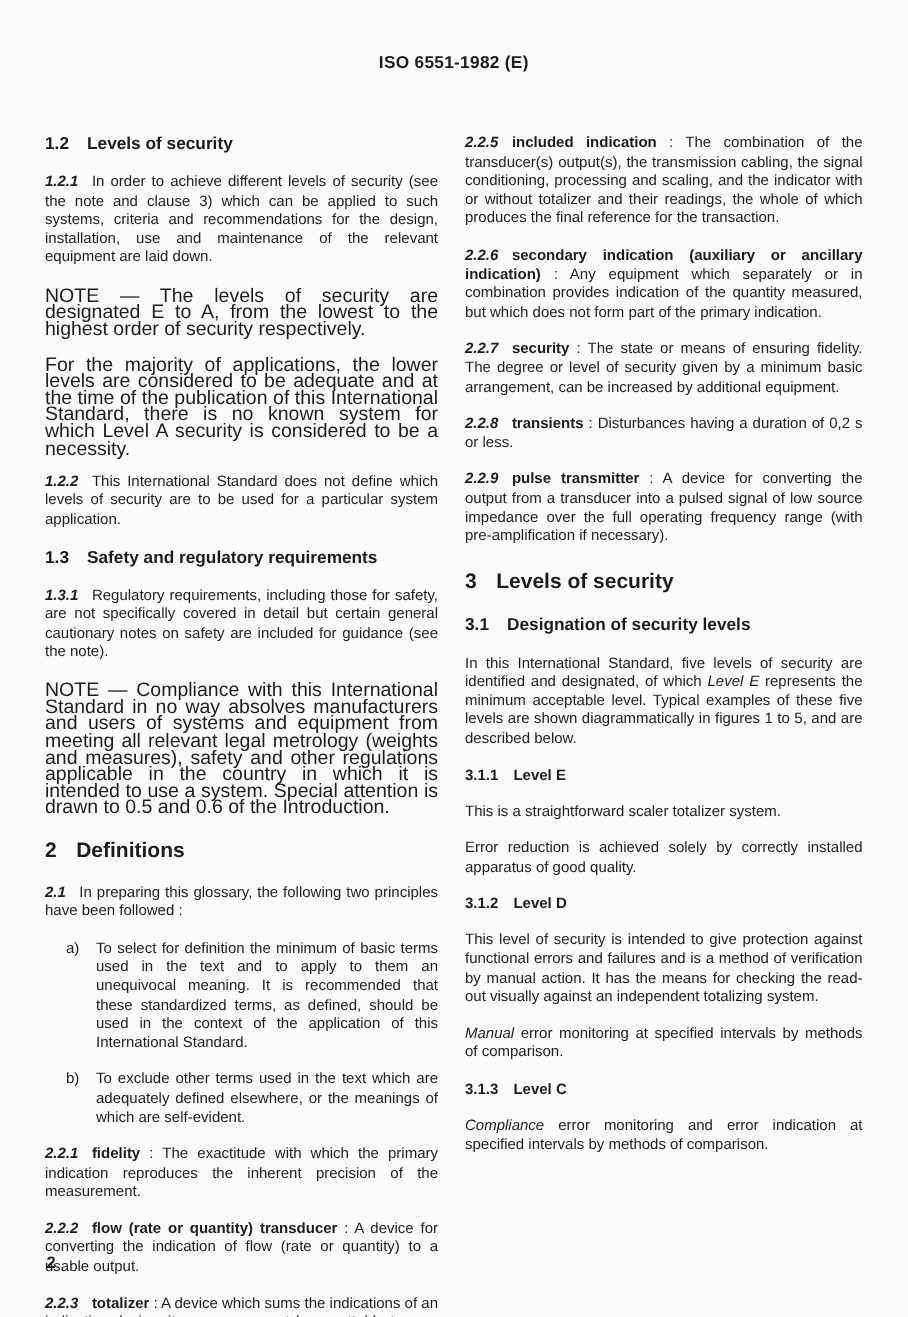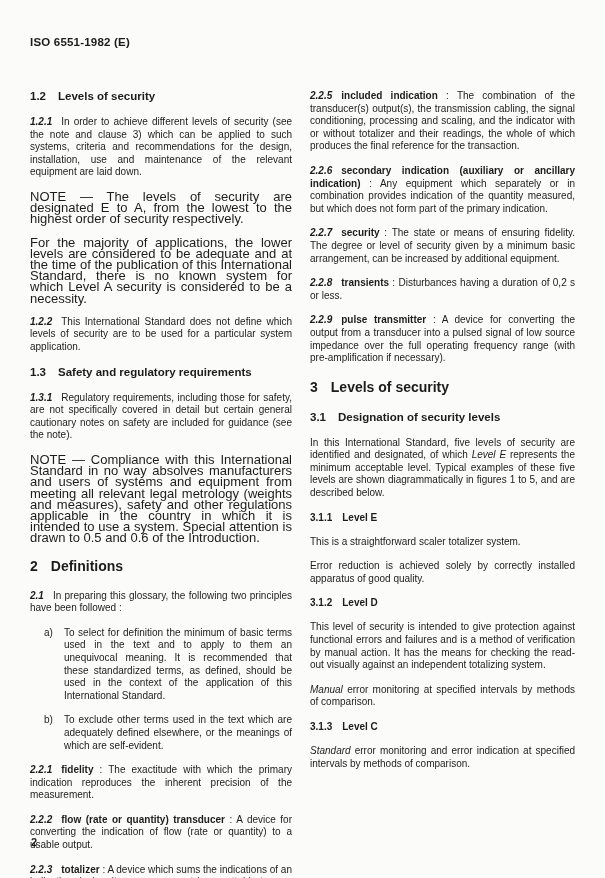--- a/index.html
+++ b/index.html
@@ -5,21 +5,21 @@
   * { margin: 0; padding: 0; box-sizing: border-box; }
   html, body { width: 605px; height: 878px; }
   body {
     background: #fbfbfa;
     color: #1c1c1c;
     font-family: "Liberation Sans", "DejaVu Sans", sans-serif;
     position: relative;
     overflow: hidden;
   }
   .page { width: 605px; height: 878px; position: relative; padding: 36px 30px 0 30px; }
-  .doc-header { font-size: 11.5px; font-weight: bold; letter-spacing: 0.2px; }
+  .doc-header { font-size: 11.5px; font-weight: bold; letter-spacing: 0.2px; text-align: center; }
   .columns { display: flex; gap: 18px; margin-top: 42px; }
   .col { width: 262px; }
   .col.right { width: 265px; }
 
   p.body { font-size: 10px; line-height: 12.6px; text-align: justify; margin: 0 0 12px 0; }
   p.body .num { font-weight: bold; margin-right: 9px; font-style: italic; }
   p.body b.term { font-weight: bold; }
 
   p.note { font-size: 13px; line-height: 11.2px; text-align: justify; margin: 0 0 12px 0; }
 
@@ -160,21 +160,21 @@
 
       <p class="body">
         <span class="em">Manual</span><span> error monitoring at specified intervals by methods of comparison.</span>
       </p>
 
       <div class="h3">
         <span class="hnum">3.1.3</span><span>Level C</span>
       </div>
 
       <p class="body">
-        <span class="em">Standard</span><span> error monitoring and error indication at specified intervals by methods of comparison.</span>
+        <span class="em">Compliance</span><span> error monitoring and error indication at specified intervals by methods of comparison.</span>
       </p>
 
     </div>
 
   </div>
 
   <div class="page-number">2</div>
 
 </div>
 

